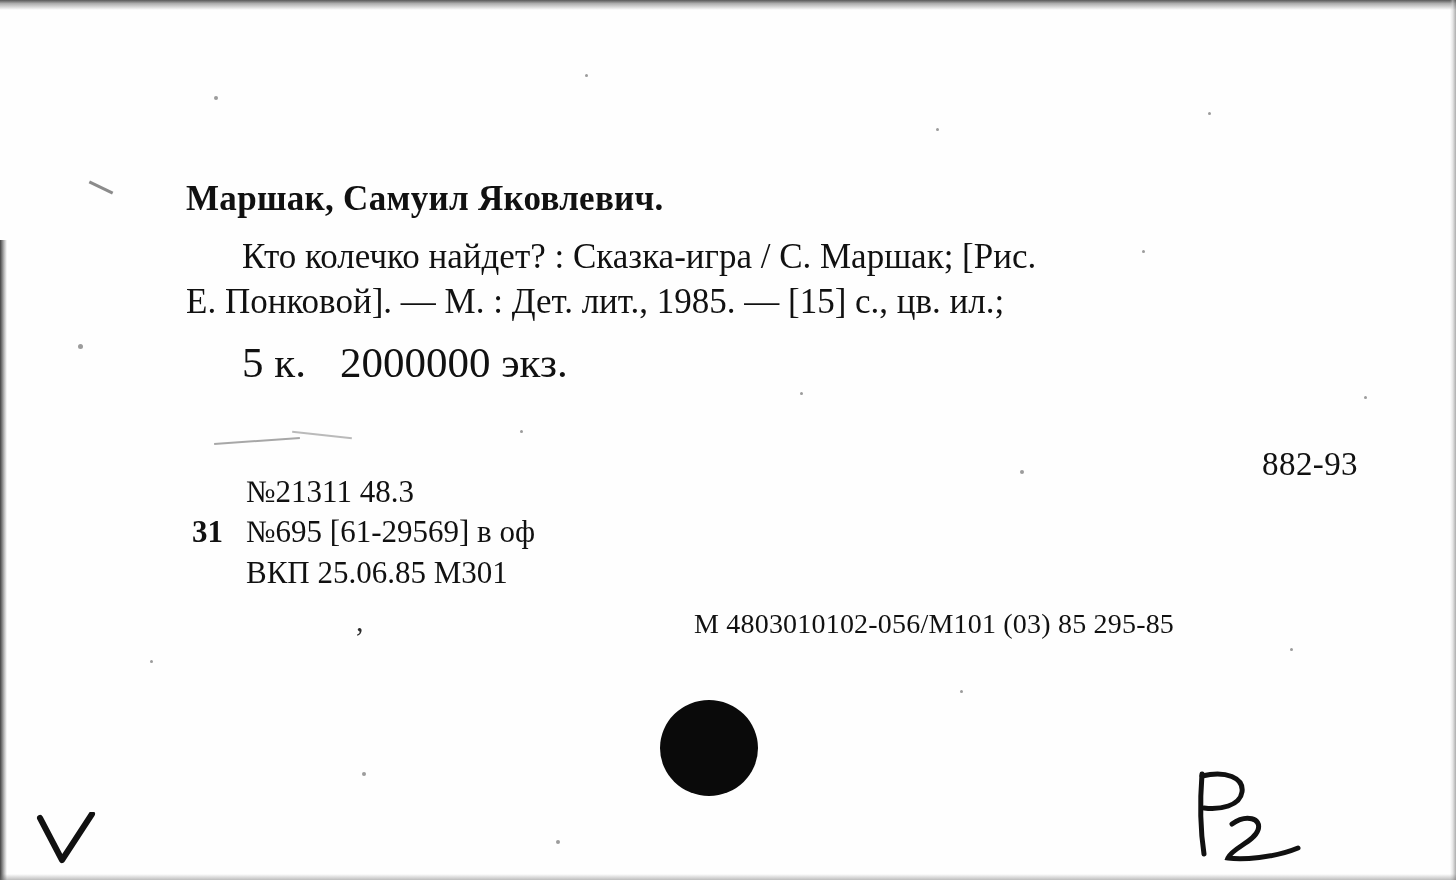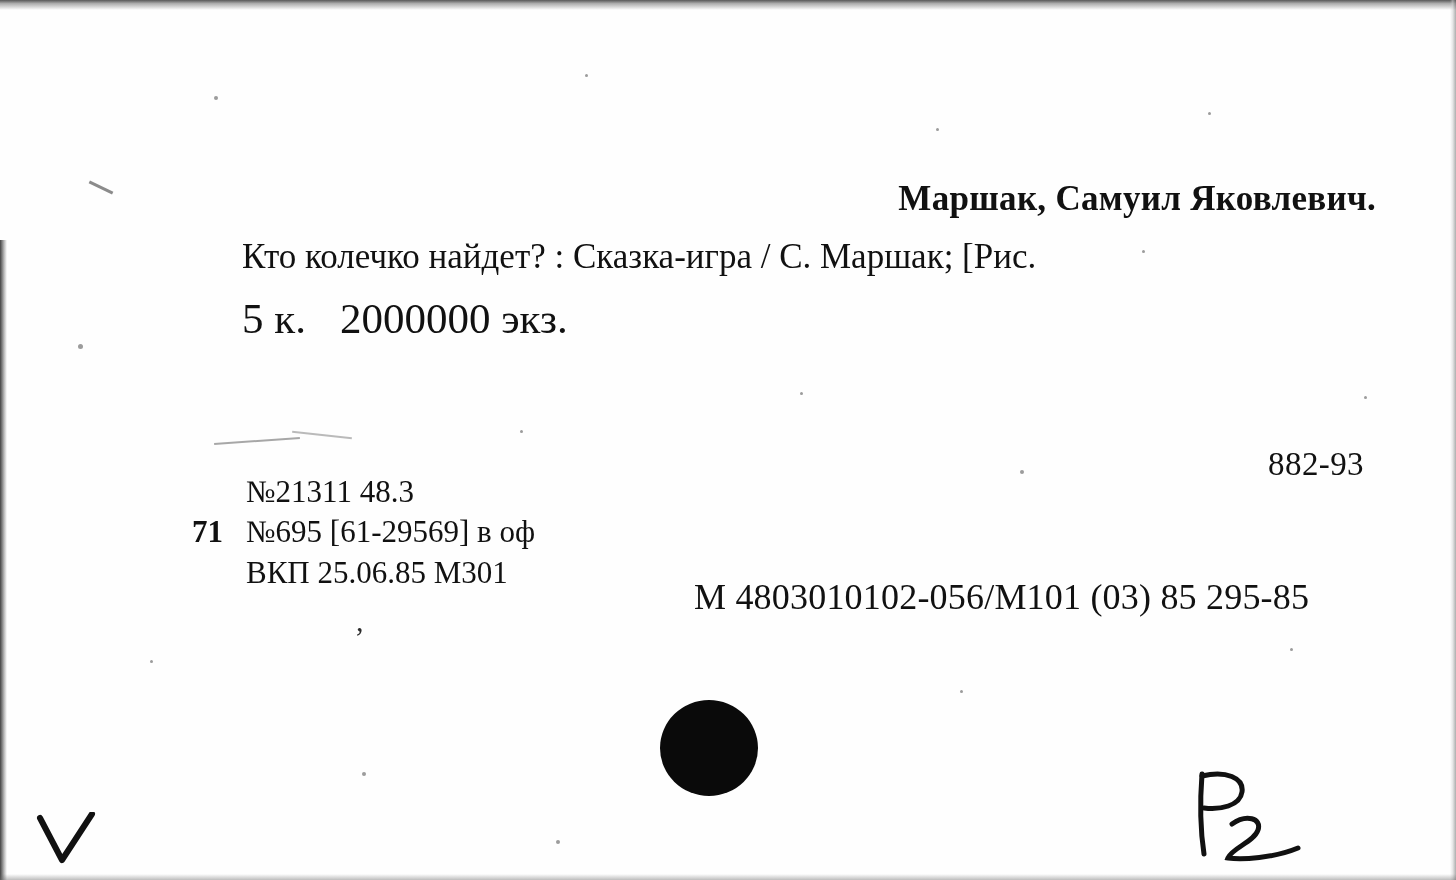--- a/index.html
+++ b/index.html
@@ -54,21 +54,20 @@
     left: 186px;
     top: 178px;
     width: 1190px;
   }
   .author {
     font-weight: bold;
     font-size: 35px;
     letter-spacing: .3px;
     line-height: 1.18;
     white-space: nowrap;
-    text-align: right;
   }
   .body-block {
     font-size: 35px;
     line-height: 1.27;
     margin-top: 16px;
   }
   .body-block .ln {
     white-space: nowrap;
   }
   .indent {
@@ -80,21 +79,21 @@
     margin-top: 14px;
     white-space: nowrap;
   }
   .price-line .gap {
     display: inline-block;
     width: 34px;
   }
 
   .ref-number {
     position: absolute;
-    right: 92px;
+    right: 98px;
     top: 446px;
     font-size: 33px;
     letter-spacing: .4px;
     white-space: nowrap;
   }
 
   .acq-block {
     position: absolute;
     left: 192px;
     top: 472px;
@@ -108,22 +107,22 @@
   }
   .acq-block .lead.num {
     width: 54px;
     font-weight: bold;
     text-align: left;
   }
 
   .imprint-code {
     position: absolute;
     left: 694px;
-    top: 576px;
-    font-size: 36px;
+    top: 608px;
+    font-size: 28px;
     letter-spacing: .2px;
     white-space: nowrap;
   }
 
   .ink-dot {
     position: absolute;
     left: 660px;
     top: 700px;
     width: 98px;
     height: 96px;
@@ -191,31 +190,32 @@
   <div class="stray-line" style="left:88px;top:186px;width:26px;height:3px;transform:rotate(26deg);"></div>
   <div class="stray-line" style="left:214px;top:440px;width:86px;height:2px;transform:rotate(-4deg);opacity:.45;"></div>
   <div class="stray-line" style="left:292px;top:434px;width:60px;height:2px;transform:rotate(6deg);opacity:.35;"></div>
 
   <div class="comma-mark">,</div>
 
   <div class="entry">
     <div class="author">Маршак, Самуил Яковлевич.</div>
     <div class="body-block">
       <div class="ln"><span class="indent"></span><span>Кто колечко найдет? : Сказка-игра / С. Маршак; [Рис.</span></div>
+      <div class="ln">Е. Понковой]. — М. : Дет. лит., 1985. — [15] с., цв. ил.;</div>
     </div>
     <div class="price-line">
       <span class="indent"></span><span>5 к.</span><span class="gap"></span><span>2000000 экз.</span>
     </div>
   </div>
 
   <div class="ref-number">882-93</div>
 
   <div class="acq-block">
     <div class="ln"><span class="lead"></span><span>№21311 48.3</span></div>
-    <div class="ln"><span class="lead num">71</span><span>№695 [61-29569] в оф</span></div>
+    <div class="ln"><span class="lead num">31</span><span>№695 [61-29569] в оф</span></div>
     <div class="ln"><span class="lead"></span><span>ВКП 25.06.85 М301</span></div>
   </div>
 
   <div class="imprint-code">М 4803010102-056/М101 (03) 85  295-85</div>
 
   <div class="ink-dot"></div>
 
   <div class="check-mark">
     <svg width="60" height="56" viewBox="0 0 60 56">
       <path d="M4 6 L26 48 L56 2" fill="none" stroke="#111" stroke-width="6" stroke-linecap="round" stroke-linejoin="round"></path>

